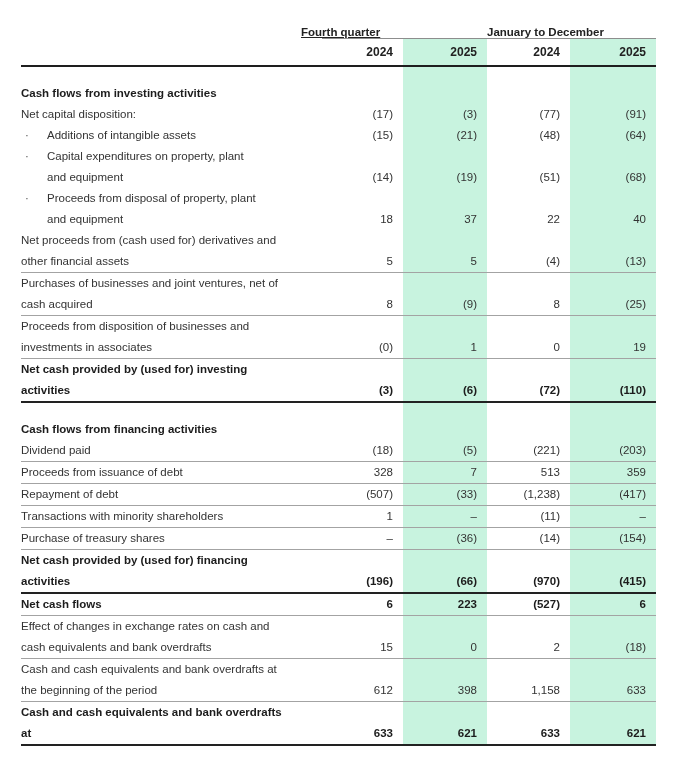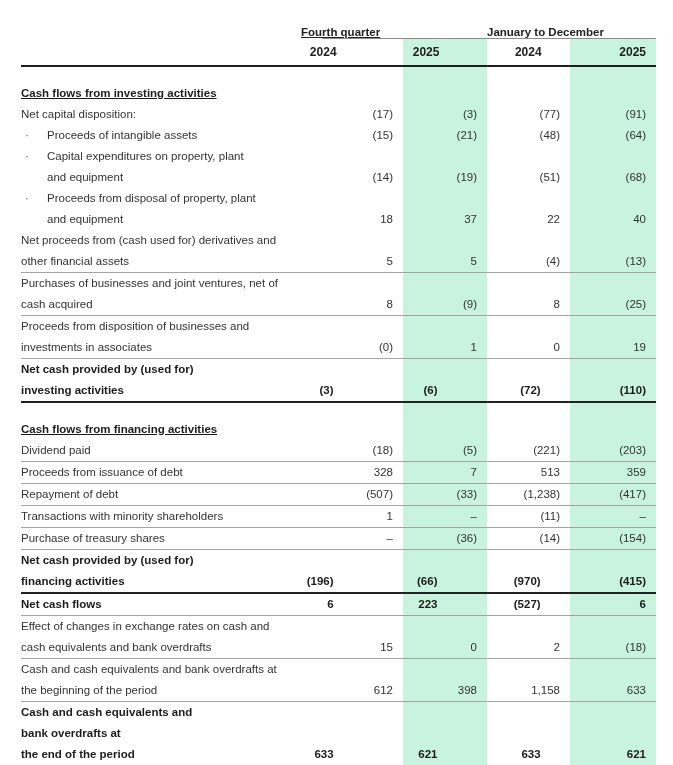--- a/index.html
+++ b/index.html
@@ -12,35 +12,35 @@
   .hl-band{position:absolute;top:23px;bottom:0;z-index:0;}
   #band1{left:382px;width:84px;}
   #band2{left:549px;width:86px;}
   #content{position:relative;z-index:1;}
   
   .groups-row{display:flex;height:22px;align-items:flex-end;font-weight:700;color:#222;font-size:11.5px;}
   .g-spacer{width:280px;}
   .g1{width:186px;text-decoration:underline;}
   .g2{width:169px;text-align:left;}
   .head-rule{height:1px;background:#8d8d8d;margin-left:301px;width:334px;}
-  .years-row{display:flex;height:26px;align-items:center;font-weight:700;color:#222;font-size:12px;border-bottom:2px solid #1e1e1e;gap:38px;}
+  .years-row{display:flex;height:26px;align-items:center;font-weight:700;color:#222;font-size:12px;border-bottom:2px solid #1e1e1e;}
   
   .row{display:flex;align-items:flex-end;line-height:21px;font-size:11.5px;}
   .row.sep-gray{border-bottom:1px solid #a3a3a3;}
   .row.sep-dark{border-bottom:2px solid #222222;}
-  .row.bold{font-weight:700;color:#1c1c1c;gap:40px;}
+  .row.bold{font-weight:700;color:#1c1c1c;}
   .row.section{font-weight:700;color:#1c1c1c;height:21px;}
   .spacer{height:16px;}
   .c-label{width:280px;box-sizing:border-box;padding-right:6px;}
   .c-label .lbl-line{display:block;}
   .c-label.bulleted{position:relative;padding-left:26px;}
   .bullet-dot{position:absolute;left:4px;top:0;color:#555;}
   .c-val{box-sizing:border-box;text-align:right;padding-right:10px;white-space:nowrap;}
   .c1{width:102px;} .c2{width:84px;} .c3{width:83px;} .c4{width:86px;}
-  .c-section{width:635px;text-decoration:underline;}
+  .c-section{width:635px;}
 </style>
 </head>
 <body>
 
 <div id="table-area">
   <div class="hl-band" id="band1" style="background: rgb(200, 243, 223);"></div>
   <div class="hl-band" id="band2" style="background: rgb(200, 243, 223);"></div>
 
   <div id="content">
     <div class="groups-row">
@@ -66,21 +66,21 @@
             <span class="lbl-line">Net capital disposition:</span>
           </div>
           <div class="c-val c1">(17)</div>
           <div class="c-val c2">(3)</div>
           <div class="c-val c3">(77)</div>
           <div class="c-val c4">(91)</div>
         </div>
         <div class="row">
           <div class="c-label bulleted">
             <span class="bullet-dot">·</span>
-            <span class="lbl-line">Proceeds of intangible assets</span>
+            <span class="lbl-line">Additions of intangible assets</span>
           </div>
           <div class="c-val c1">(15)</div>
           <div class="c-val c2">(21)</div>
           <div class="c-val c3">(48)</div>
           <div class="c-val c4">(64)</div>
         </div>
         <div class="row">
           <div class="c-label bulleted">
             <span class="bullet-dot">·</span>
             <span class="lbl-line">Capital expenditures on property, plant</span>
@@ -224,21 +224,20 @@
             <span class="lbl-line">the beginning of the period</span>
           </div>
           <div class="c-val c1">612</div>
           <div class="c-val c2">398</div>
           <div class="c-val c3">1,158</div>
           <div class="c-val c4">633</div>
         </div>
         <div class="row sep-dark bold">
           <div class="c-label">
             <span class="lbl-line">Cash and cash equivalents and bank overdrafts at</span>
-            <span class="lbl-line">the end of the period</span>
           </div>
           <div class="c-val c1">633</div>
           <div class="c-val c2">621</div>
           <div class="c-val c3">633</div>
           <div class="c-val c4">621</div>
         </div>
       </div>
   </div>
 </div>
 

